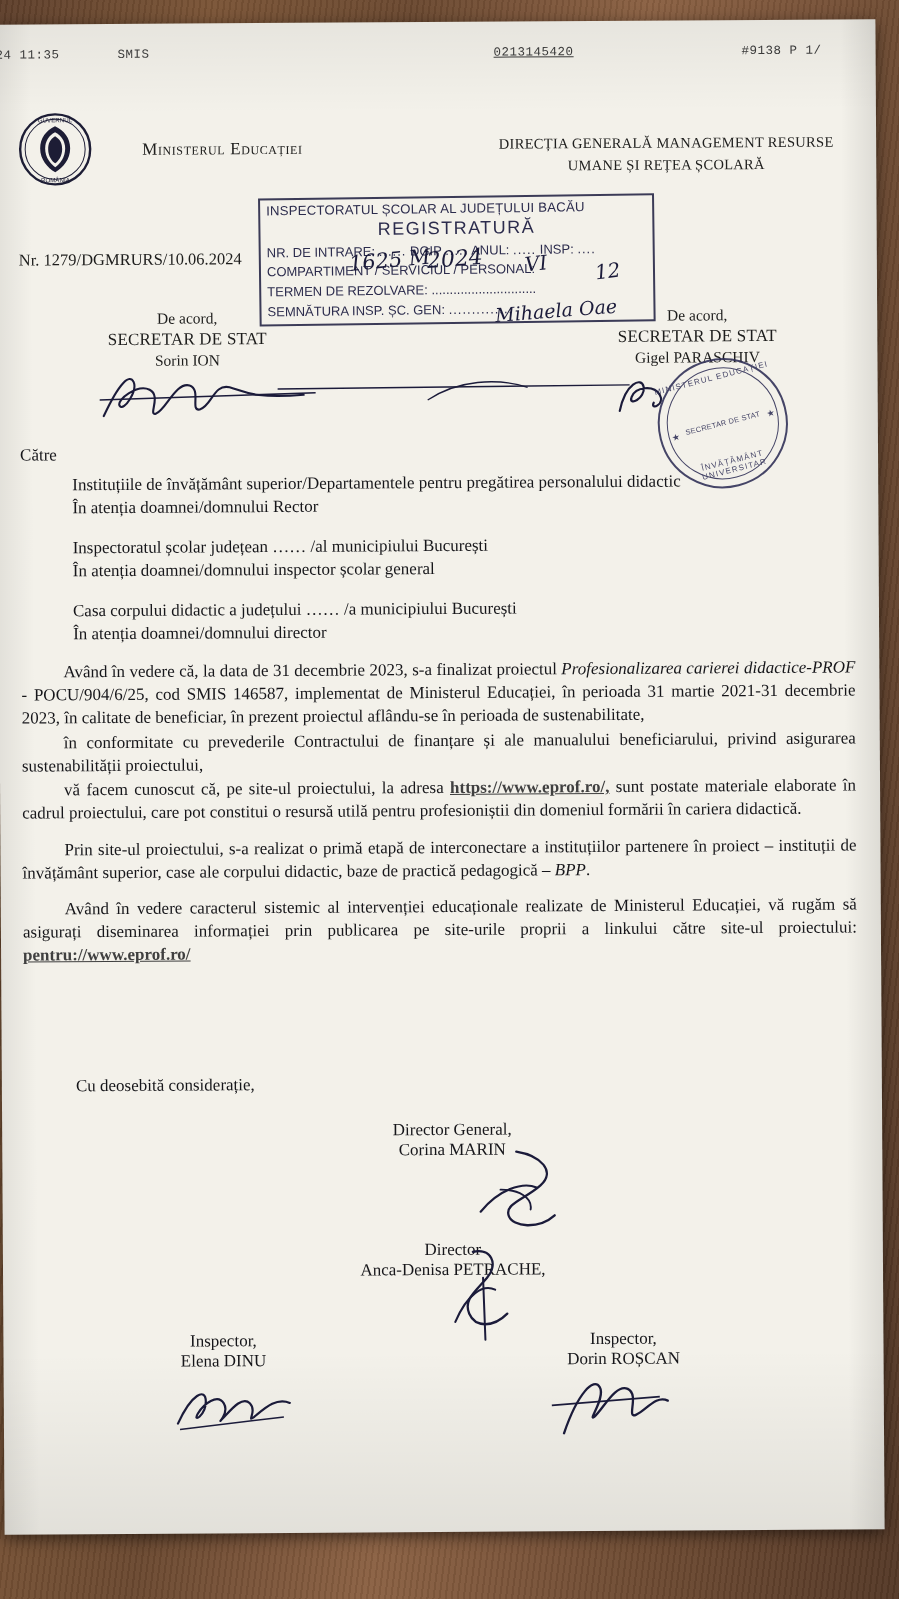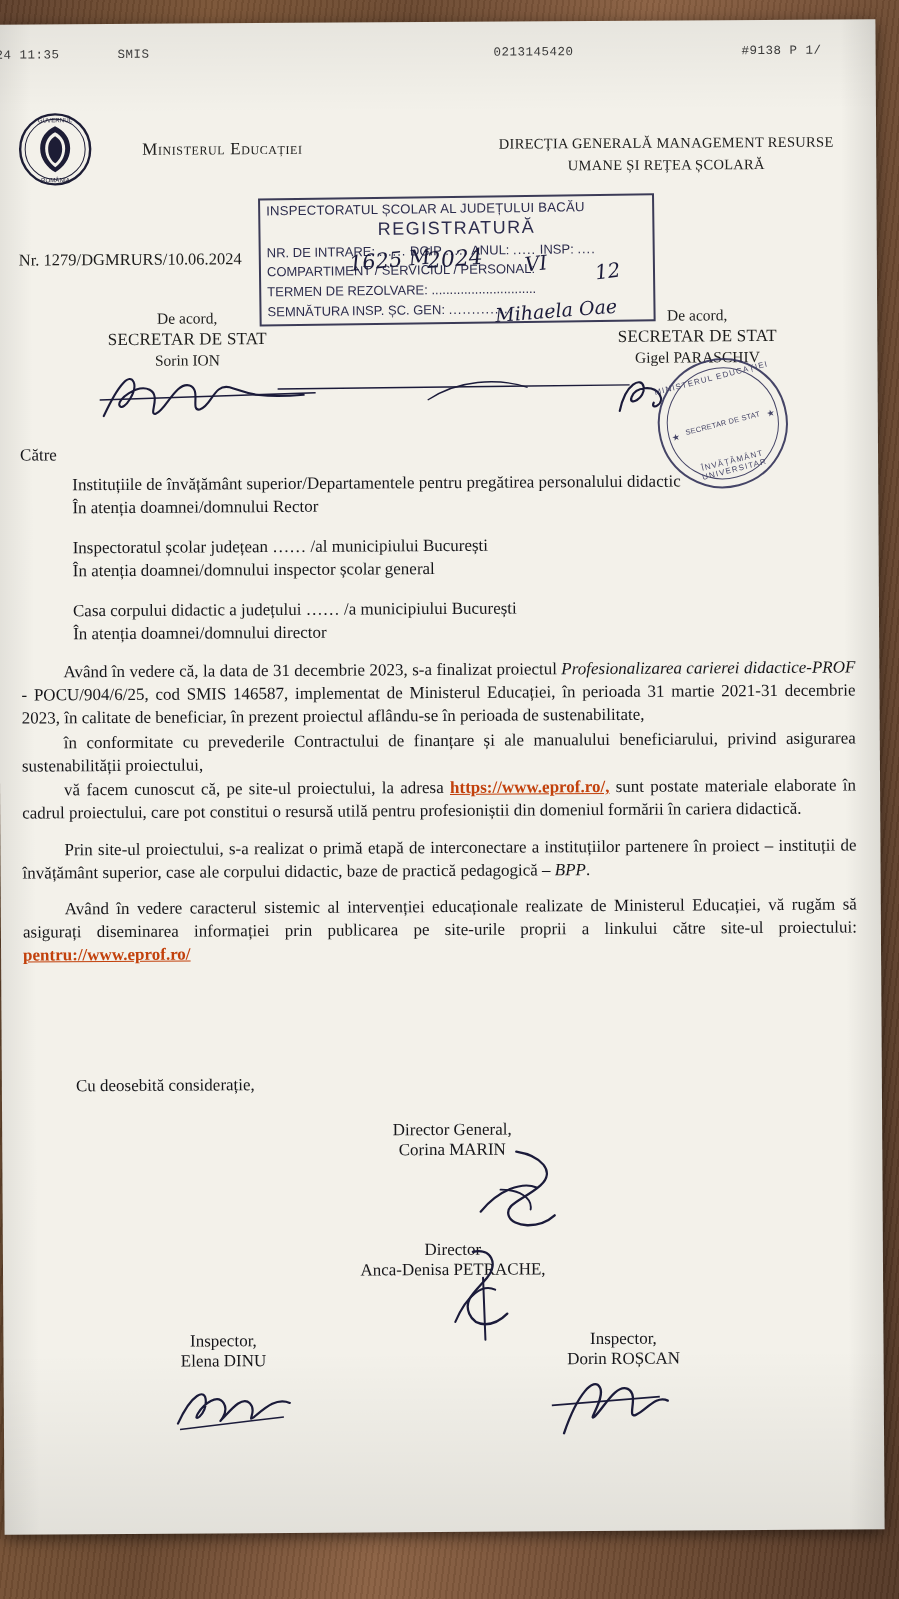--- a/index.html
+++ b/index.html
@@ -64,21 +64,21 @@
     left: 0;
     width: 880px;
     font-family: "Liberation Mono", monospace;
     font-size: 12.5px;
     letter-spacing: 0.5px;
     color: #3a3a3a;
   }
   .fax-line span { position: absolute; white-space: nowrap; }
   .fax-date  { left: 0px; }
   .fax-src   { left: 122px; }
-  .fax-num   { left: 498px; }
+  .fax-num   { left: 498px; text-decoration: underline; }
   .fax-page  { left: 746px; }
 
   
   .header {
     position: absolute;
     top: 88px;
     left: 0;
     width: 880px;
     height: 80px;
   }
@@ -232,21 +232,21 @@
     color: #16161a;
     text-align: justify;
   }
   .catre { margin: 0 0 6px 0; }
   .addr-block { margin-left: 52px; margin-bottom: 16px; line-height: 1.38; }
   .addr-block div { white-space: normal; }
   .para { margin: 0 0 2px 0; text-indent: 42px; }
   .para-gap { margin-top: 14px; }
   em.it { font-style: italic; }
   a.link, .link {
-    color: #c2410c;
+    color: #404040;
     text-decoration: underline;
     font-weight: bold;
   }
 
   
   .sig {
     position: absolute;
     text-align: center;
     font-size: 17px;
     color: #16161a;

